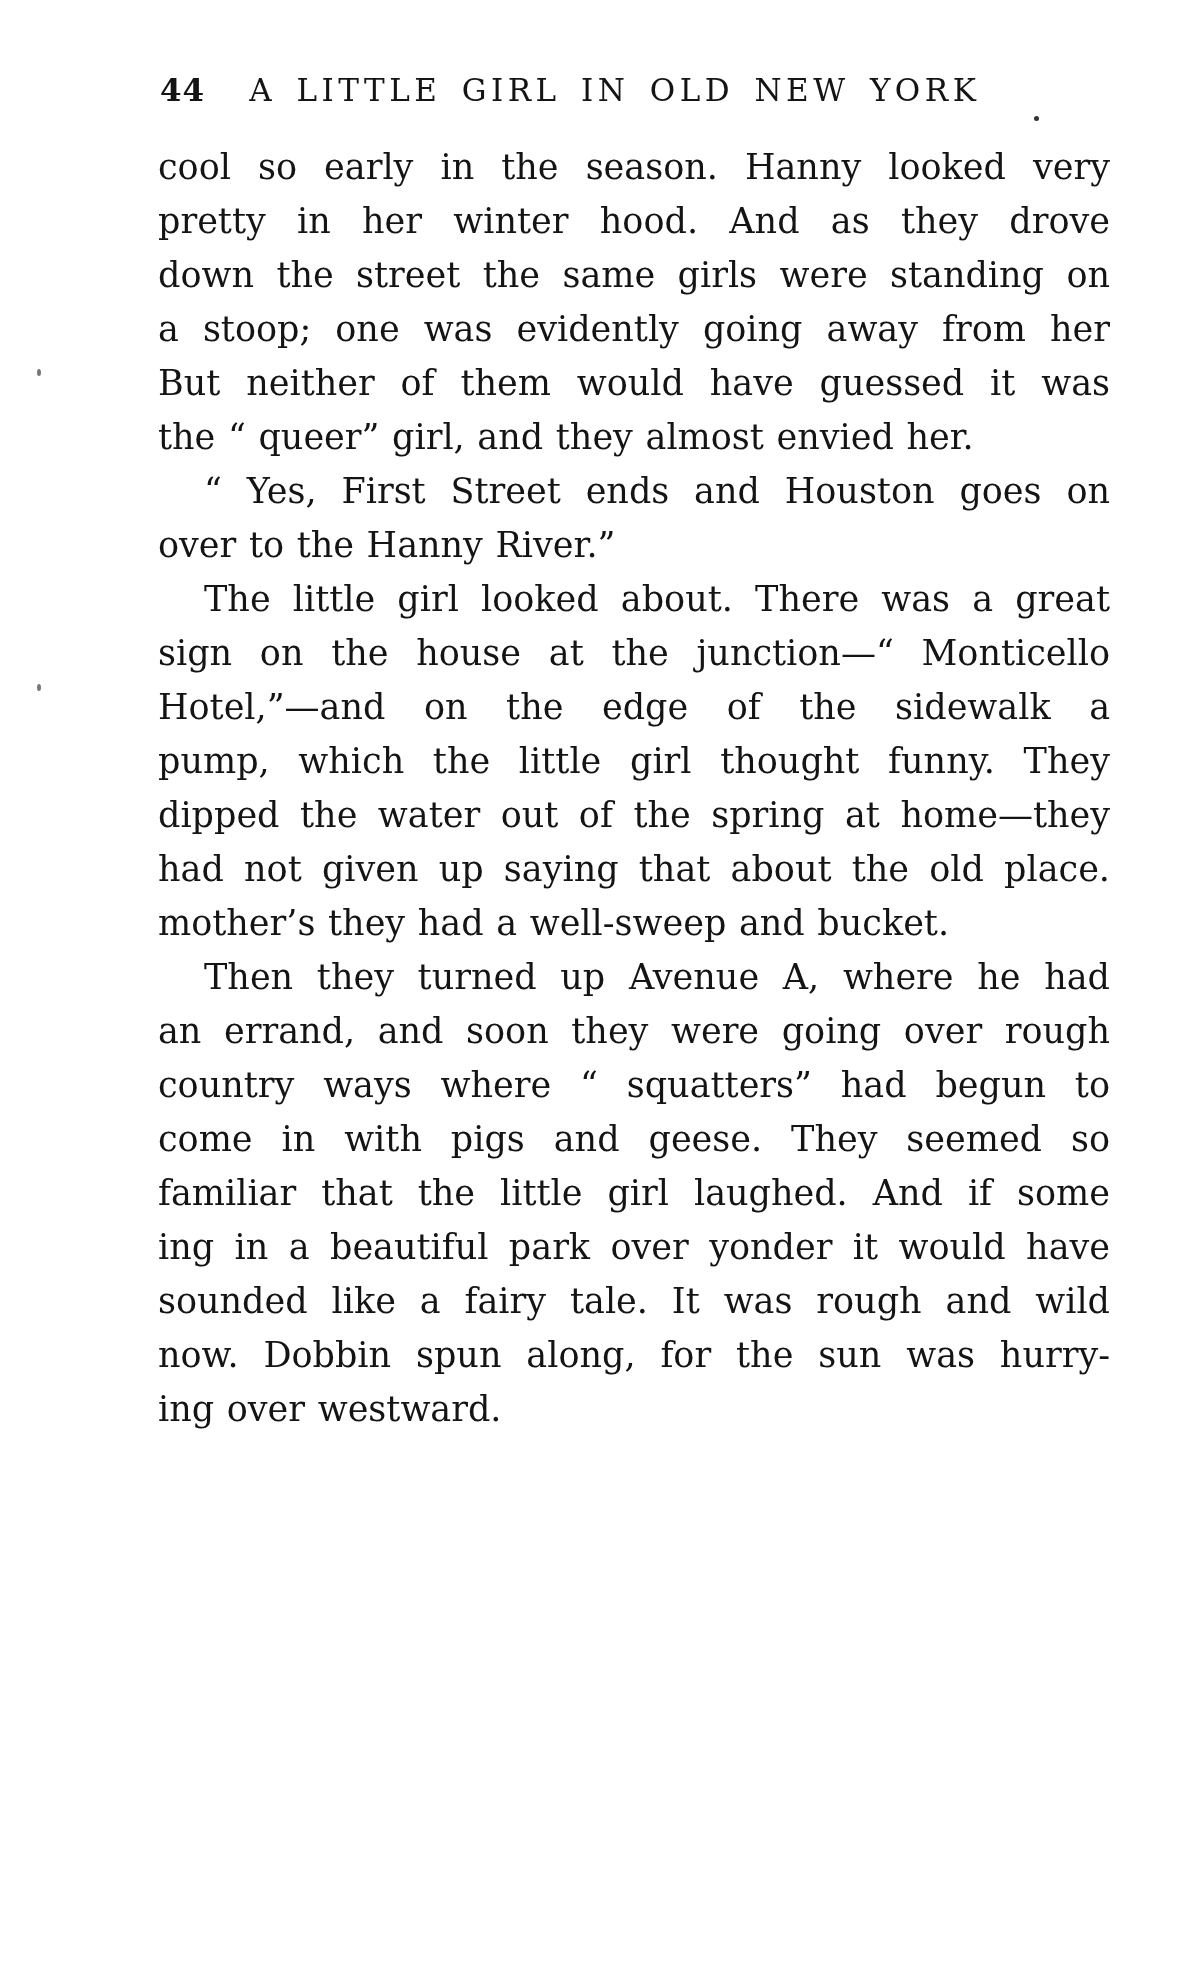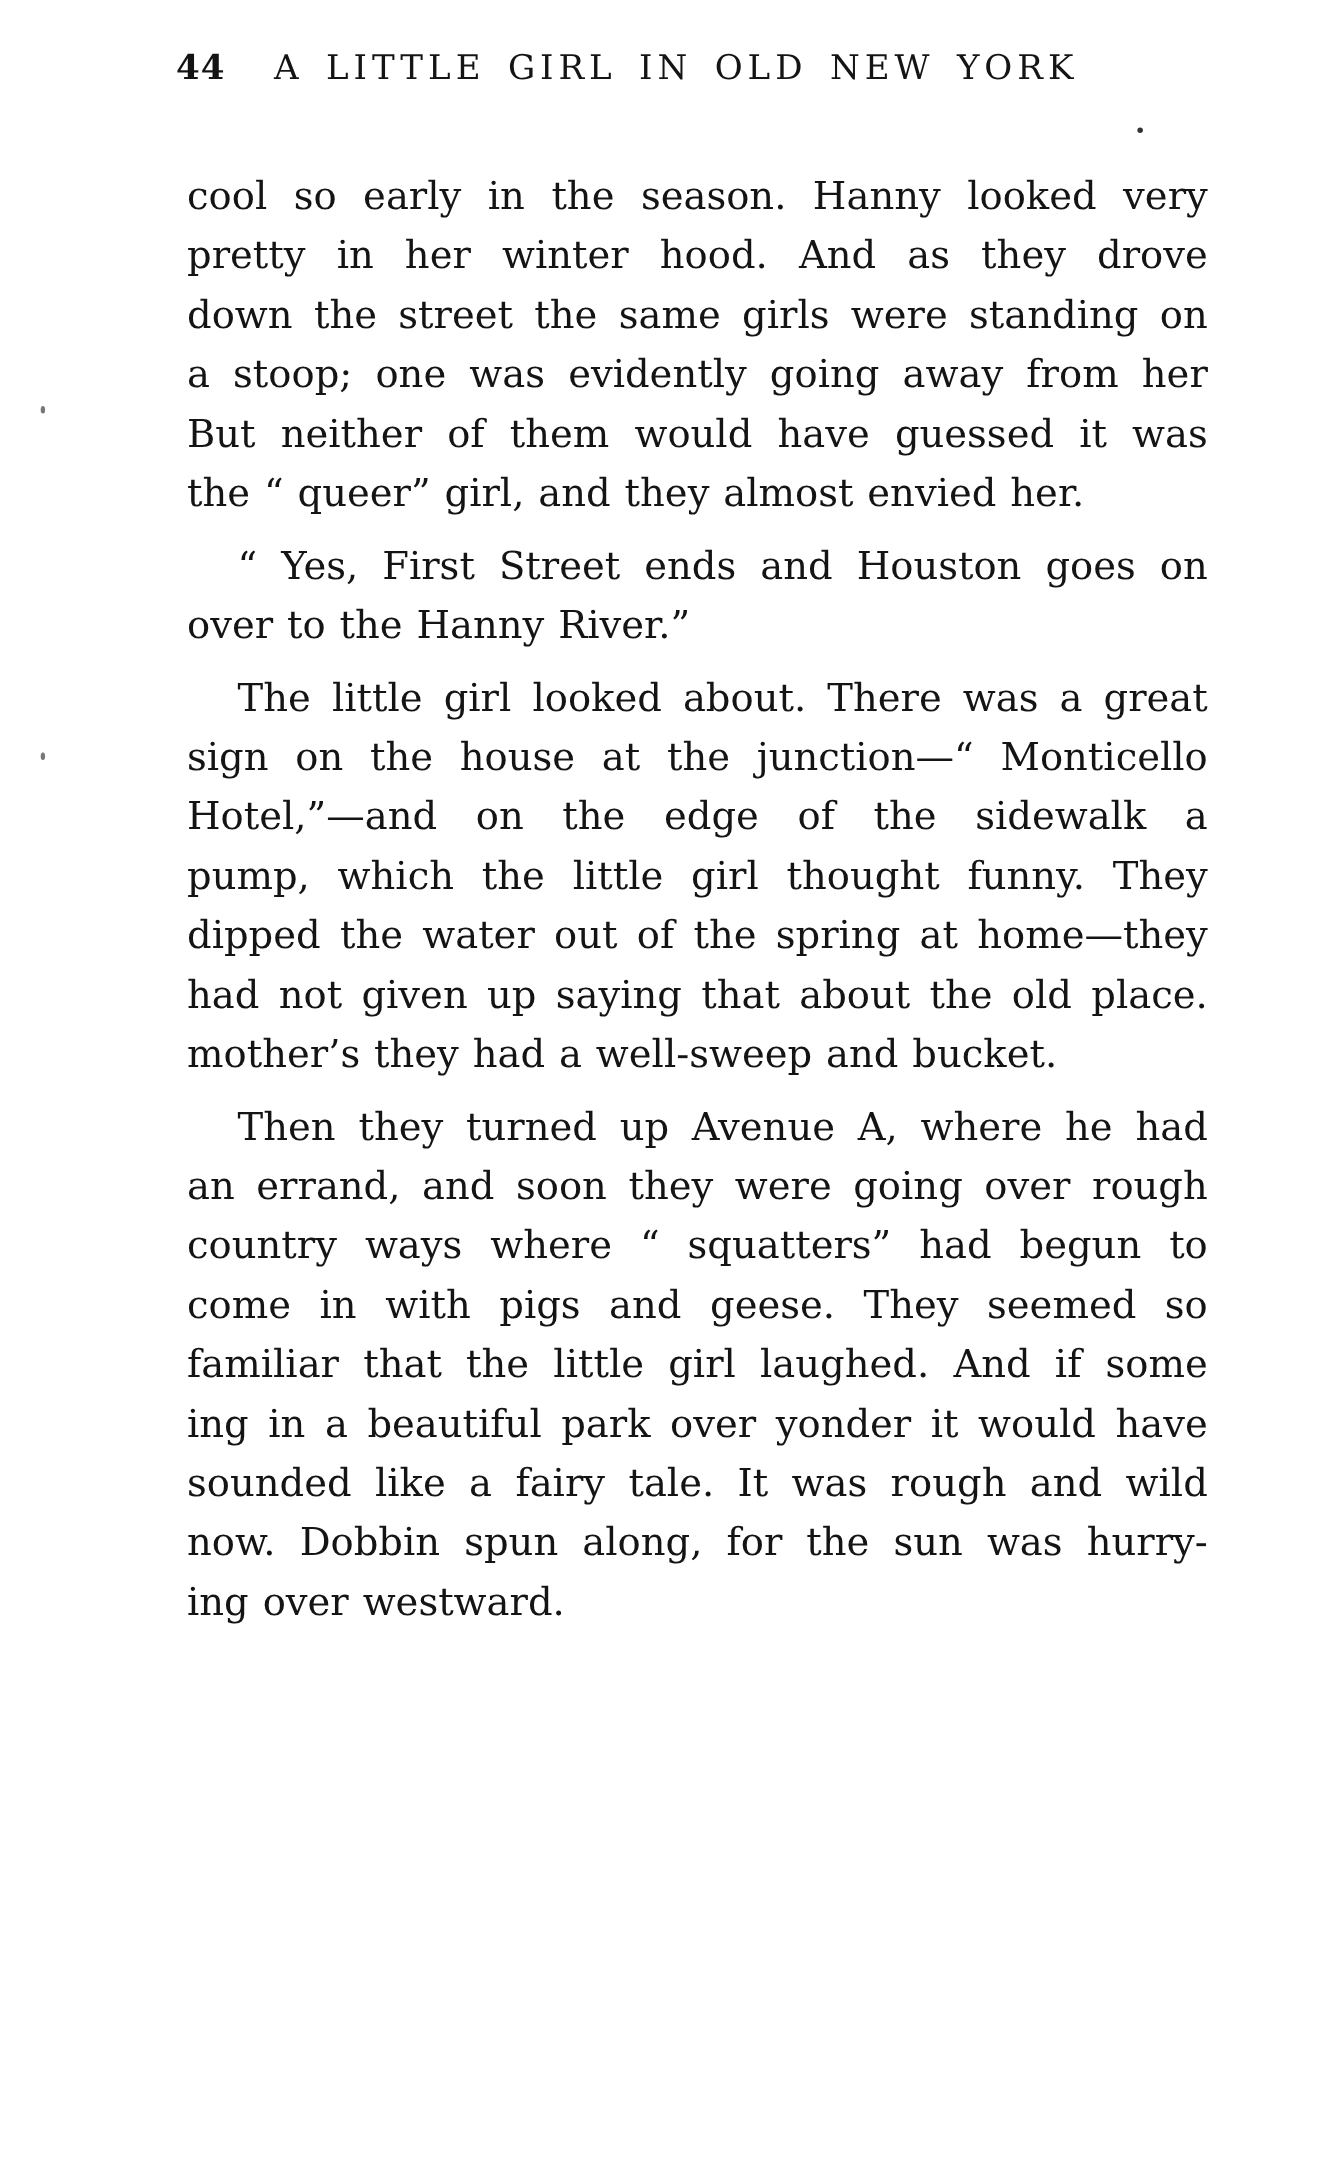--- a/index.html
+++ b/index.html
@@ -12,21 +12,21 @@
     width: 1197px;
     height: 1970px;
     background: #ffffff;
     color: #141414;
     font-family: "DejaVu Serif", serif;
     overflow: hidden;
   }
   
   .header {
     position: absolute;
-    top: 44px;
+    top: 72px;
     left: 160px;
     width: 950px;
     display: flex;
     align-items: flex-start;
     white-space: nowrap;
   }
   .page-number {
     font-size: 31px;
     font-weight: bold;
     letter-spacing: 1px;
@@ -40,21 +40,21 @@
   
   .body-text {
     position: absolute;
     top: 140px;
     left: 158px;
     width: 952px;
     font-size: 35px;
     line-height: 54px;
     word-spacing: 1.5px;
   }
-  .para { margin: 12px; padding: 0; }
+  .para { margin: 0; padding: 0; }
   .line {
     text-align: justify;
     text-align-last: justify;
   }
   .line.para-end {
     text-align: center;
     text-align-last: left;
     white-space: pre-wrap;
   }
   .line.indent { text-indent: 46px; }

